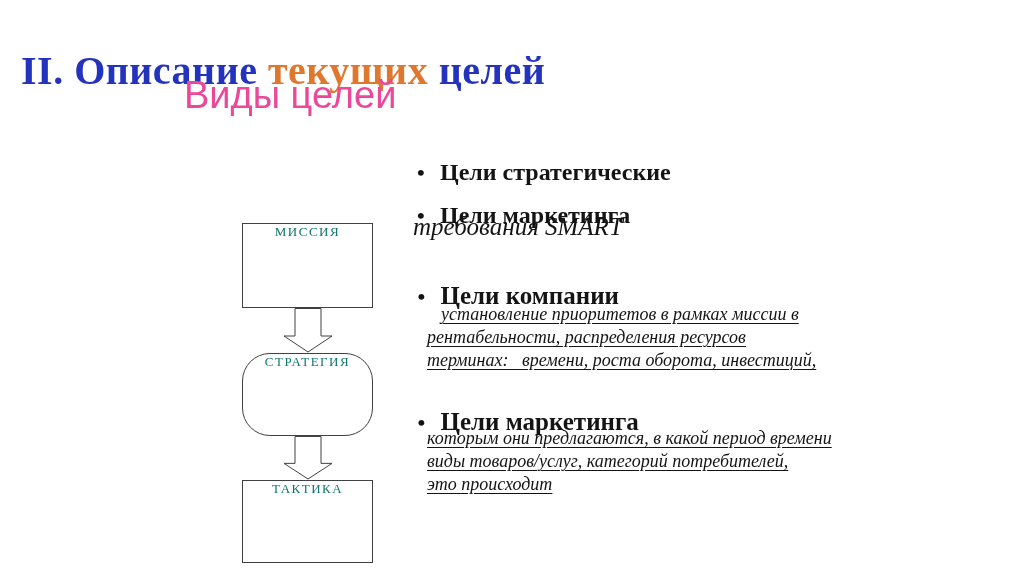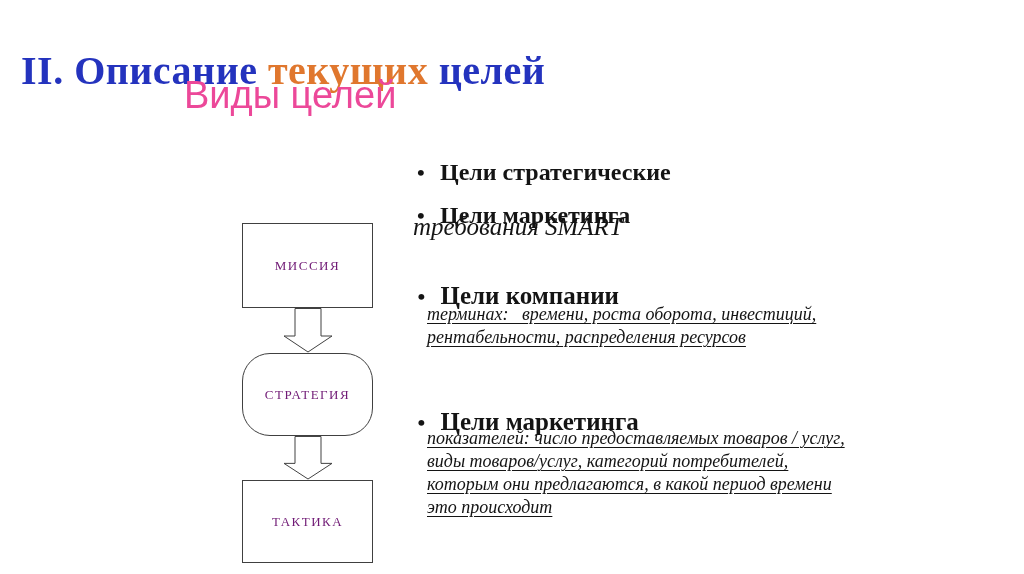--- a/index.html
+++ b/index.html
@@ -15,22 +15,22 @@
   .t-blue{color:#2433BE;}
   .t-orange{color:#E0772E;}
   .subtitle{
     position:absolute;left:184px;top:72px;
     font-family:"Liberation Sans", sans-serif;
     font-size:38px;line-height:46px;color:#ec4899;font-weight:normal;
   }
   
   .dbox{
     position:absolute;left:242px;width:131px;background:#fff;
-    border:1px solid #404040;display:flex;align-items:center;justify-content:center;
-    font-size:13px;letter-spacing:1.5px;color:#701a75;box-sizing:border-box;
+    border:1px solid #404040;display:flex;justify-content:center;
+    font-size:13px;letter-spacing:1.5px;color:#0f766e;box-sizing:border-box;
   }
   .dbox.b1{top:223px;height:85px;}
   .dbox.b2{top:353px;height:83px;border-radius:28px;}
   .dbox.b3{top:480px;height:83px;}
   .darrow{position:absolute;left:283px;width:50px;}
   .darrow.a1{top:308px;height:45px;}
   .darrow.a2{top:436px;height:44px;}
   
   .li{position:absolute;left:405px;font-size:25px;line-height:30px;white-space:pre;font-weight:bold;}
   .li .bullet{display:inline-block;width:23px;font-size:22px;}
@@ -87,26 +87,26 @@
   <span class="bullet">•</span><span>Цели маркетинга</span>
 </div>
 
 <div class="smart">требования SMART</div>
 
 <div class="li li3">
   <span class="bullet">•</span><span>Цели компании</span>
 </div>
 
 <div class="para para1">
+  <div class="para-line indent">установление приоритетов в рамках миссии в</div>
+  <div class="para-line">рентабельности, распределения ресурсов</div>
   <div class="para-line">терминах:   времени, роста оборота, инвестиций,</div>
-  <div class="para-line">рентабельности, распределения ресурсов</div>
 </div>
 
 <div class="li li4">
   <span class="bullet">•</span><span>Цели маркетинга</span>
 </div>
 
 <div class="para para2">
-  <div class="para-line">показателей: число предоставляемых товаров / услуг,</div>
+  <div class="para-line">которым они предлагаются, в какой период времени</div>
   <div class="para-line">виды товаров/услуг, категорий потребителей,</div>
-  <div class="para-line">которым они предлагаются, в какой период времени</div>
   <div class="para-line">это происходит</div>
 </div>
 
 </body></html>

